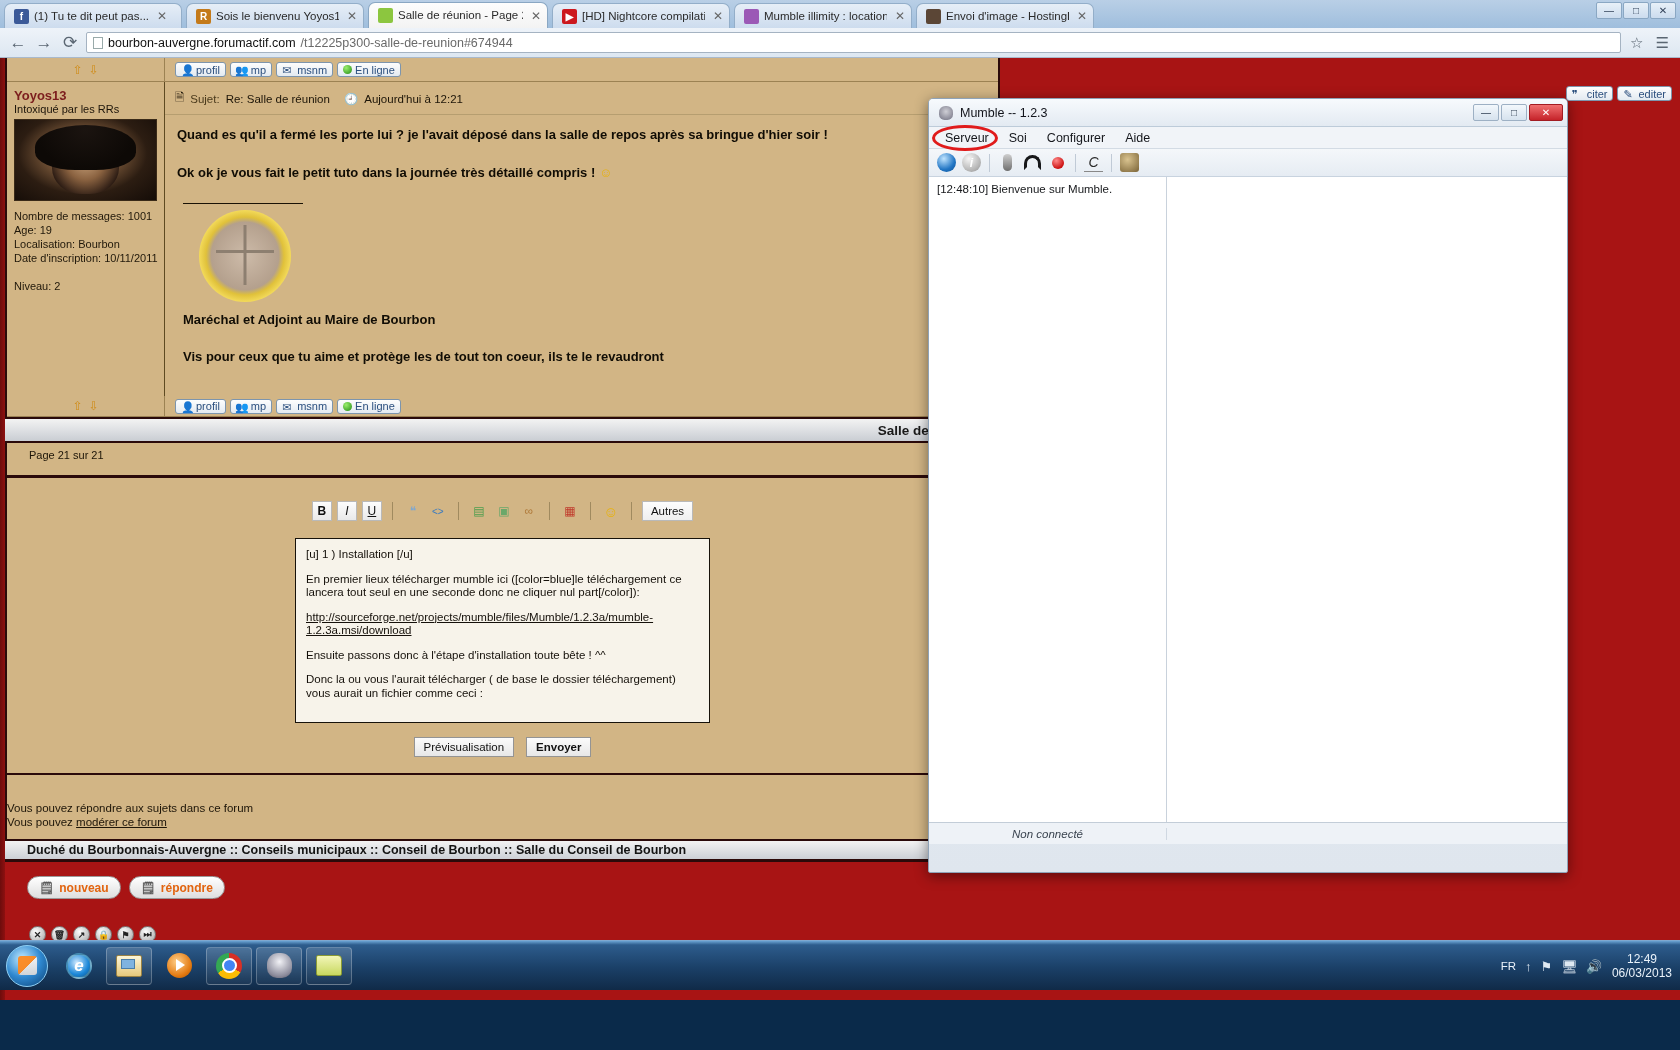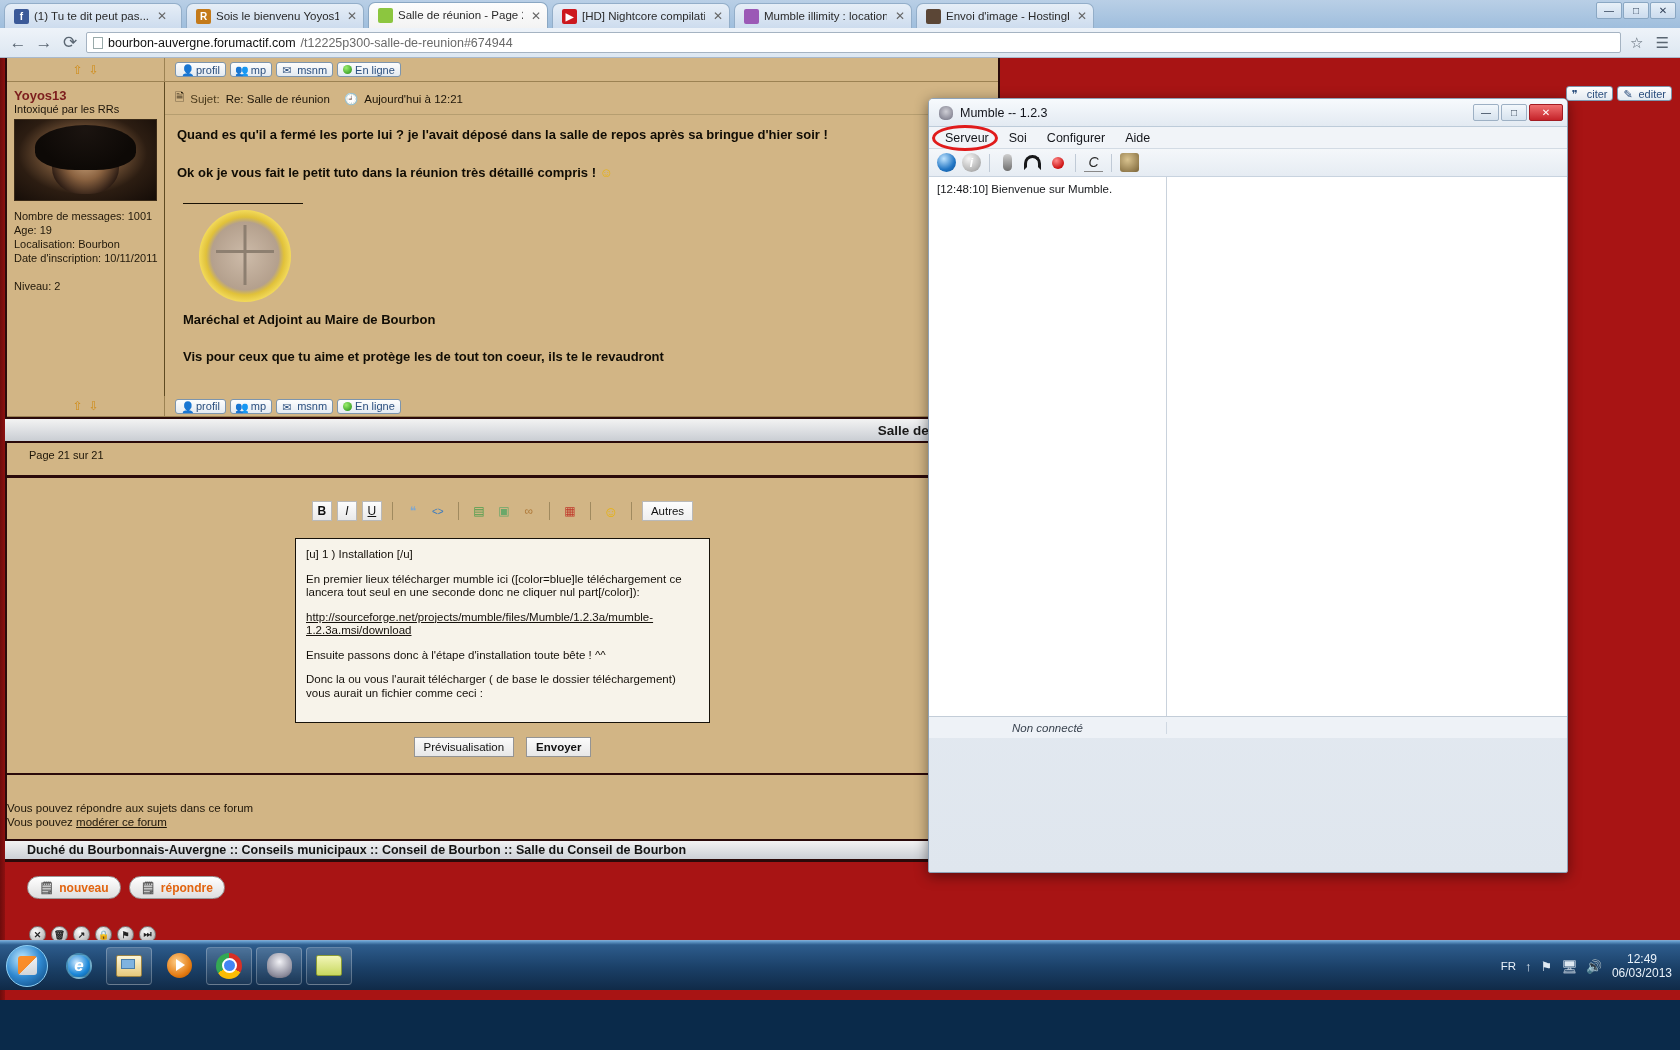--- a/index.html
+++ b/index.html
@@ -306,21 +306,21 @@
   .mtb-info  { border-radius: 50%; background: radial-gradient(circle at 36% 30%, #f5f5f5, #b6b6b6 65%, #8d8d8d);
                color:#fff; font-size:12px; font-weight:bold; font-style:italic; }
   .mtb-mic   { width: 9px; height: 17px; border-radius: 5px; background: linear-gradient(#cfcfcf,#6e6e6e); }
   .mtb-head  { width: 17px; height: 15px; border: 3px solid #17181a; border-bottom-color: transparent;
                border-radius: 10px 10px 0 0; }
   .mtb-rec   { width: 12px; height: 12px; border-radius: 50%;
                background: radial-gradient(circle at 36% 30%, #ff8a8a, #cc1212 70%); }
   .mtb-c     { font-size: 14px; font-style: italic; color: #2b2b2b; border-bottom: 1px solid #888; line-height: 14px; }
   .mtb-users { background: radial-gradient(circle at 40% 35%, #d9c38f, #7a6336); border-radius: 3px; }
   .mtb-sep { width: 1px; height: 18px; background: #c0cad6; margin: 0 2px; }
-  #mumble-body { display: flex; height: 539px; background: #fff; }
+  #mumble-body { display: flex; height: 645px; background: #fff; }
   #mumble-log {
     width: 238px; border-right: 1px solid #c9d2dc; background: #fff;
     padding: 6px 6px 0 8px; font-size: 11.5px; color: #16181b;
   }
   #mumble-tree { flex: 1; background: #fff; }
   #mumble-status {
     height: 22px; display: flex; align-items: center;
     border-top: 1px solid #c3cdd8; background: #eef2f7;
   }
   #mumble-status .sbox {
@@ -497,21 +497,21 @@
             <div class="subjrow">
               <span>🗎</span>
               <span class="g">Sujet:</span>
               <span>Re: Salle de réunion</span>
               <span style="margin-left:8px">🕘</span>
               <span>Aujourd'hui à 12:21</span>
             </div>
             <div class="msgbody">
               <div class="msgline">Quand es qu'il a fermé les porte lui ? je l'avait déposé dans la salle de repos après sa bringue d'hier soir !</div>
               <div class="msgline">
-                <span>Ok ok je vous fait le petit tuto dans la réunion très détaillé compris !</span>
+                <span>Ok ok je vous fait le petit tuto dans la journée très détaillé compris !</span>
                 <span style="color:#e8b20d">☺</span>
               </div>
               <div class="hr-sig"></div>
               <div class="sigimg"></div>
               <div class="sigtext">Maréchal et Adjoint au Maire de Bourbon</div>
               <div class="sigtext">Vis pour ceux que tu aime et protège les de tout ton coeur, ils te le revaudront</div>
             </div>
           </div>
         </div>
 

